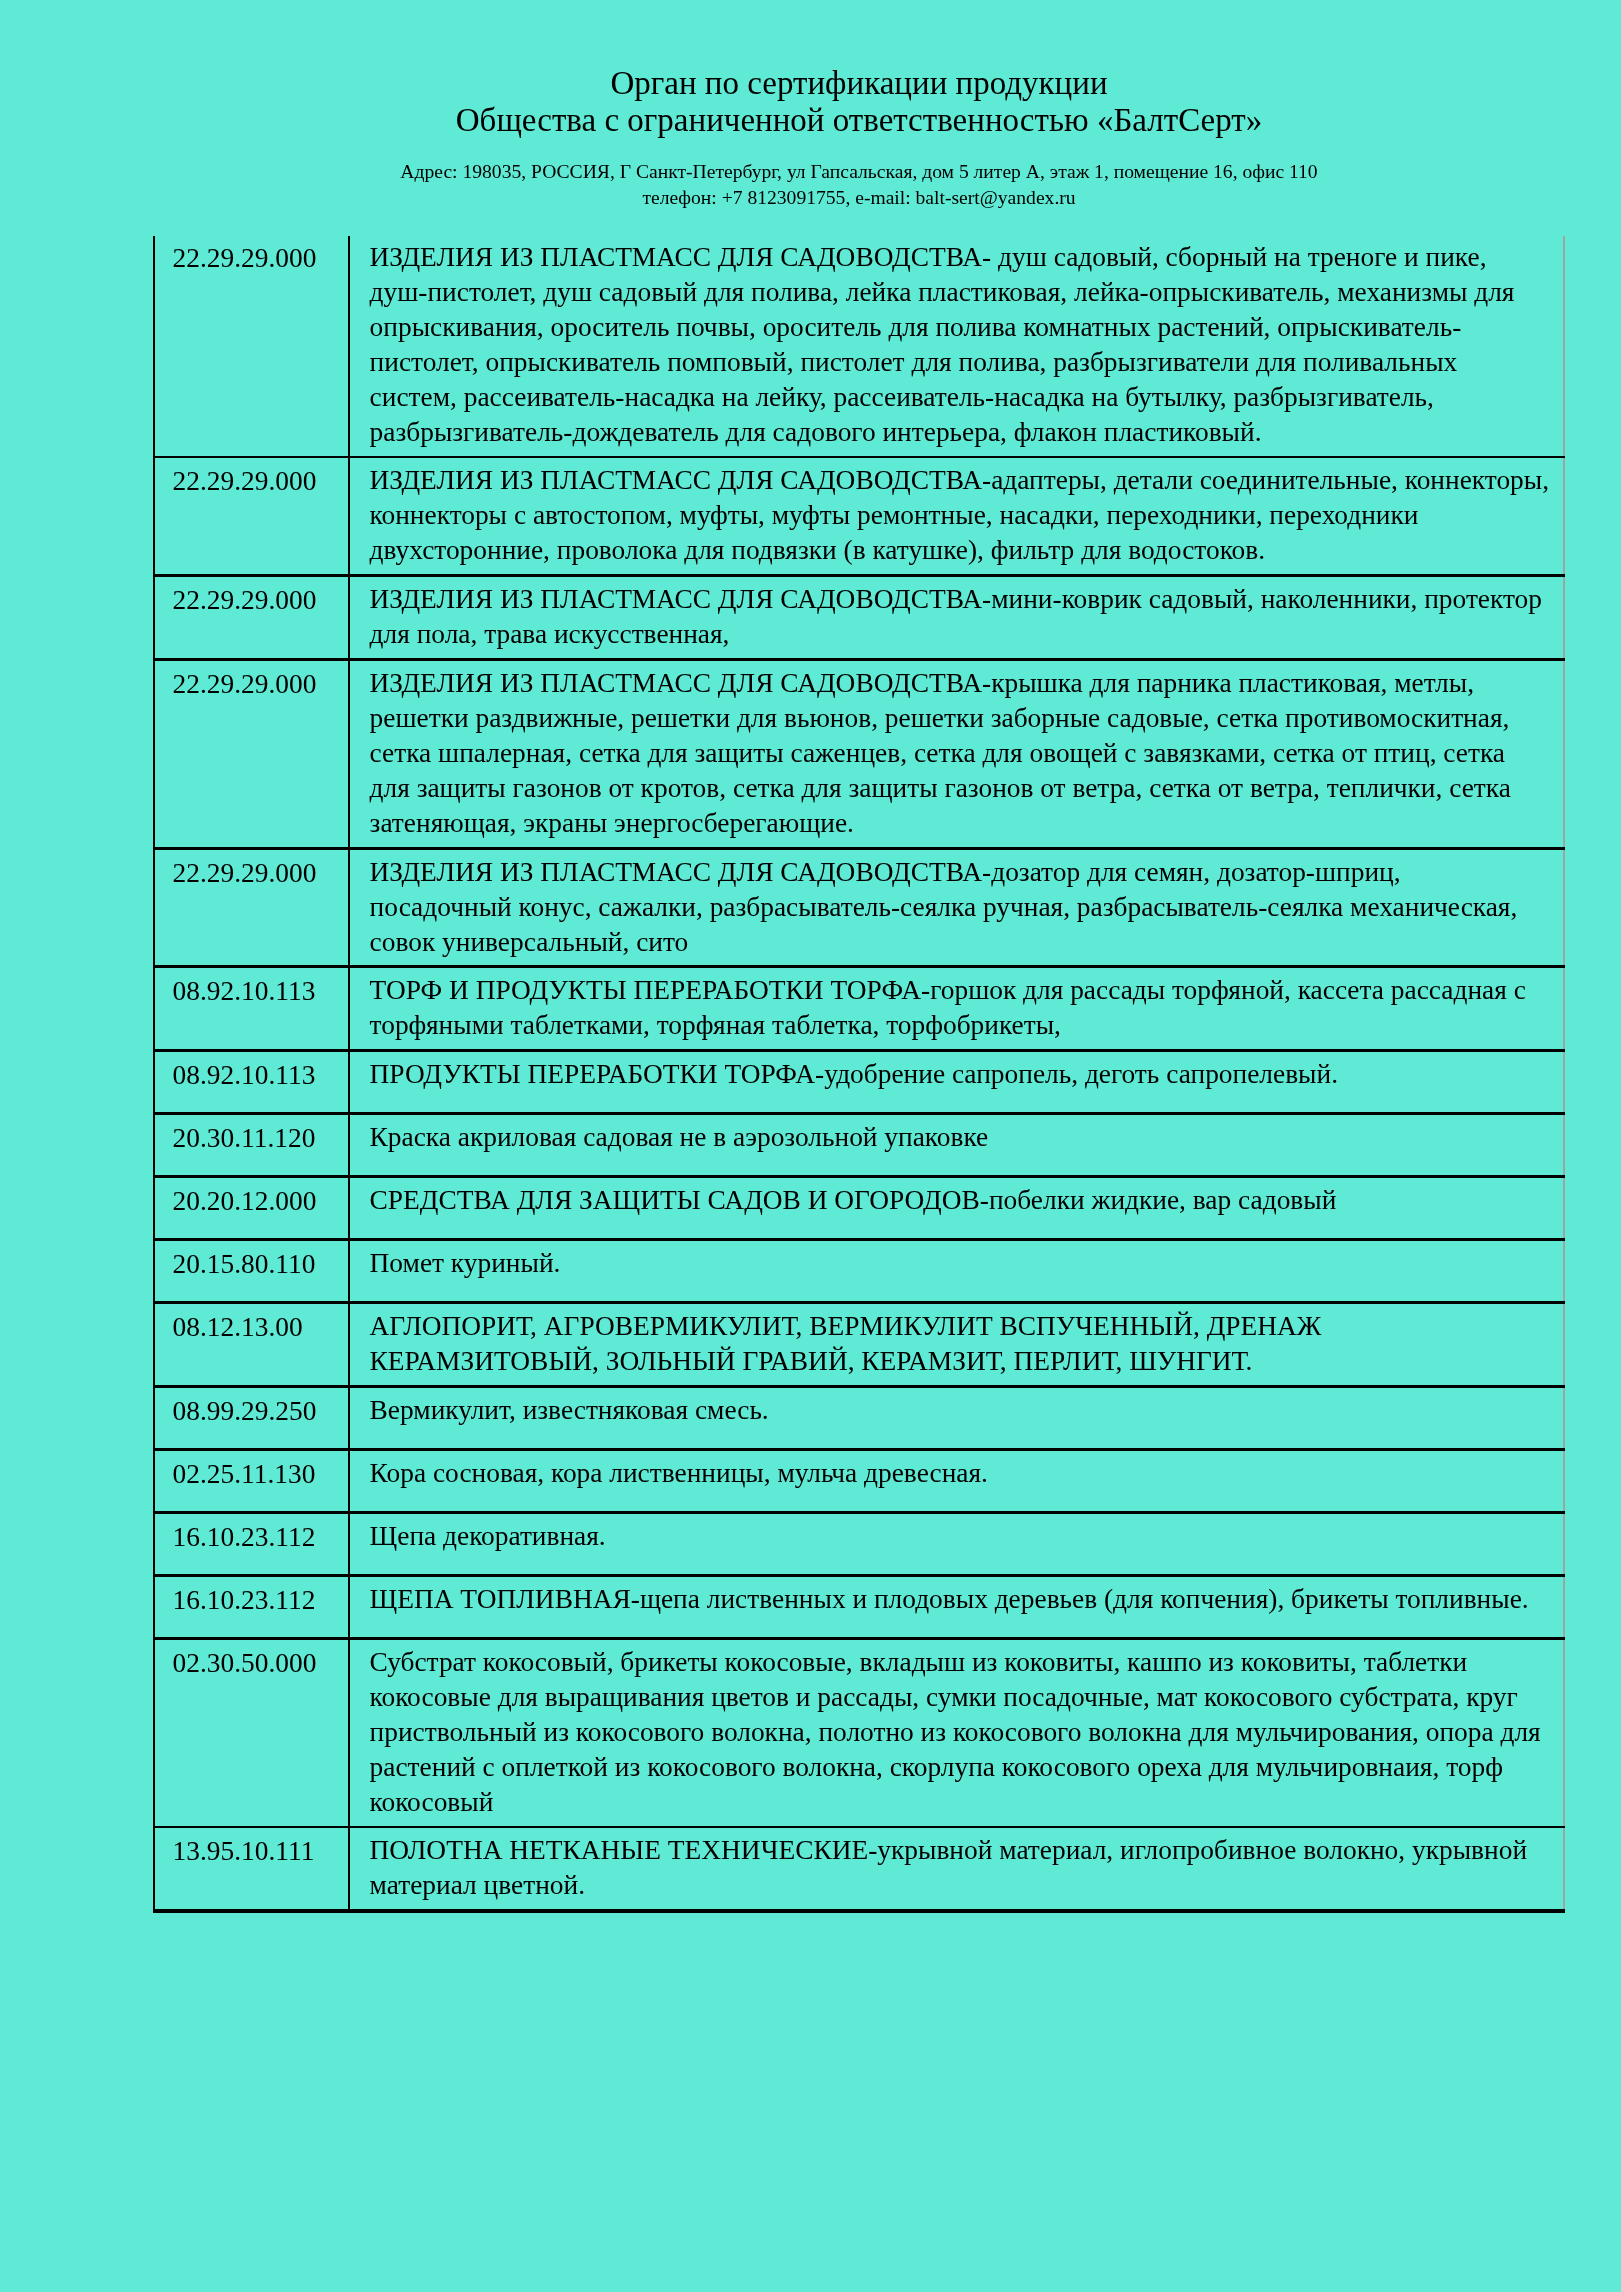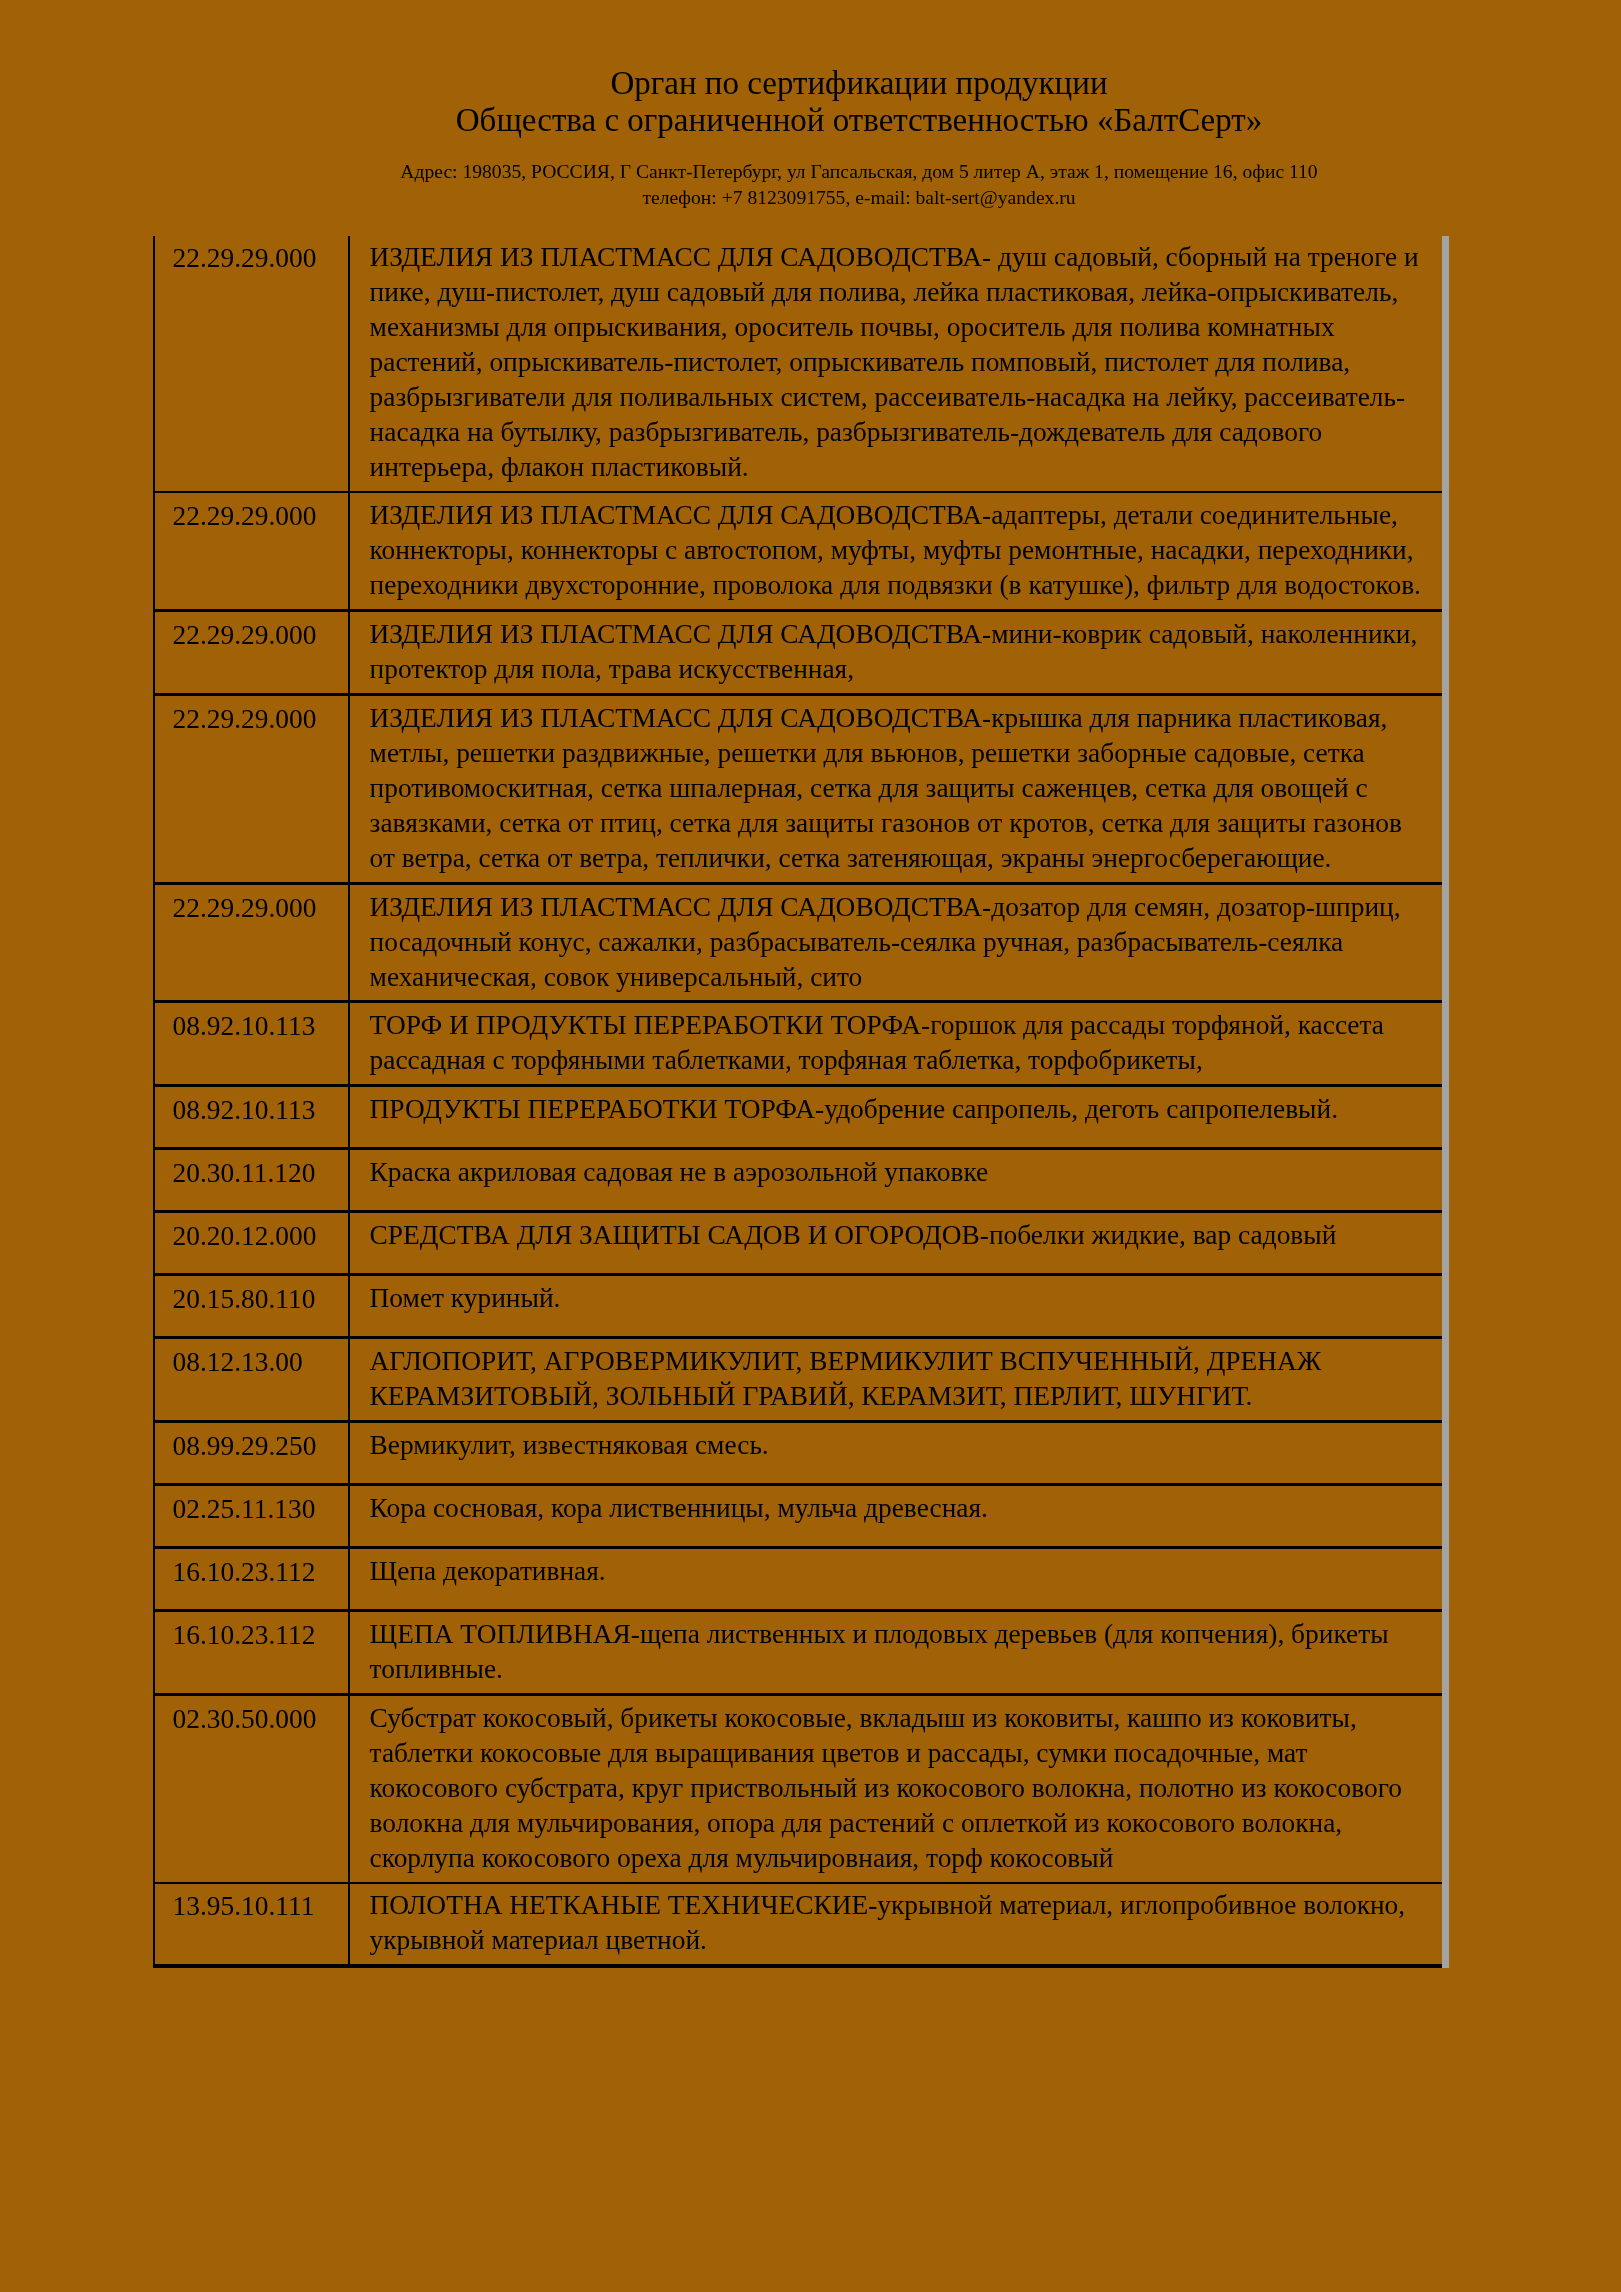--- a/index.html
+++ b/index.html
@@ -1,21 +1,21 @@
 <!DOCTYPE html>
 <html><head>
 <meta charset="utf-8">
 <style>
   html,body { margin:0; padding:0; background:#e8e8e8; }
   .page {
     position:relative;
     width:1621px;
     height:2293px;
     margin:0 auto;
-    background:#a16207;
+    background:#5eead4;
     color:#000000;
     font-family:"Liberation Serif", "DejaVu Serif", serif;
     overflow:hidden;
   }
   .content {
     margin-left:153px;
     width:1412px;
   }
   .doc-header {
     padding-top:65px;
@@ -28,25 +28,25 @@
   }
   .h-small {
     font-size:19.6px;
     line-height:25.5px;
     white-space:nowrap;
   }
   .h-small.first { margin-top:20px; }
 
   table.products {
     margin-top:25.5px;
-    width:1296px;
+    width:1412px;
     table-layout:fixed;
     border-collapse:collapse;
     border-left:2px solid #000;
-    border-right:7px solid #a3a3a3;
+    border-right:2px solid #a3a3a3;
     border-bottom:4.9px solid #000;
   }
   col.c-code { width:195px; }
   tr.row { height:63px; }
   td {
     vertical-align:top;
     font-size:27.4px;
     line-height:35px;
   }
   td.code {

